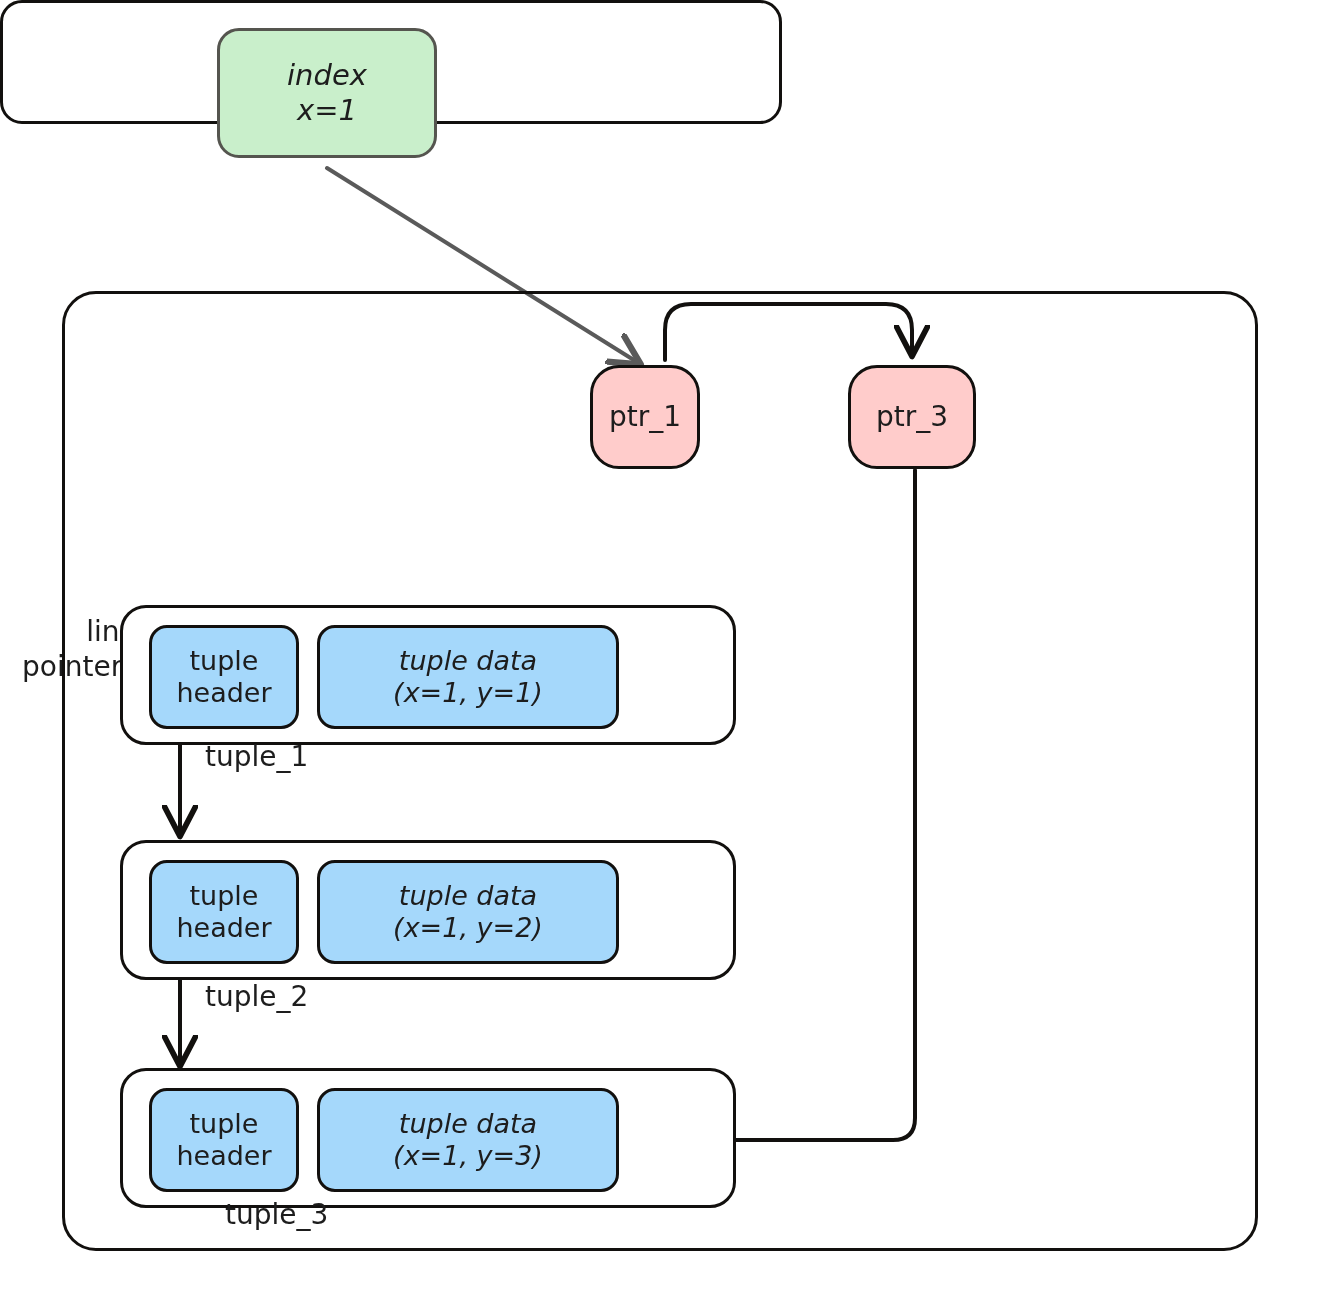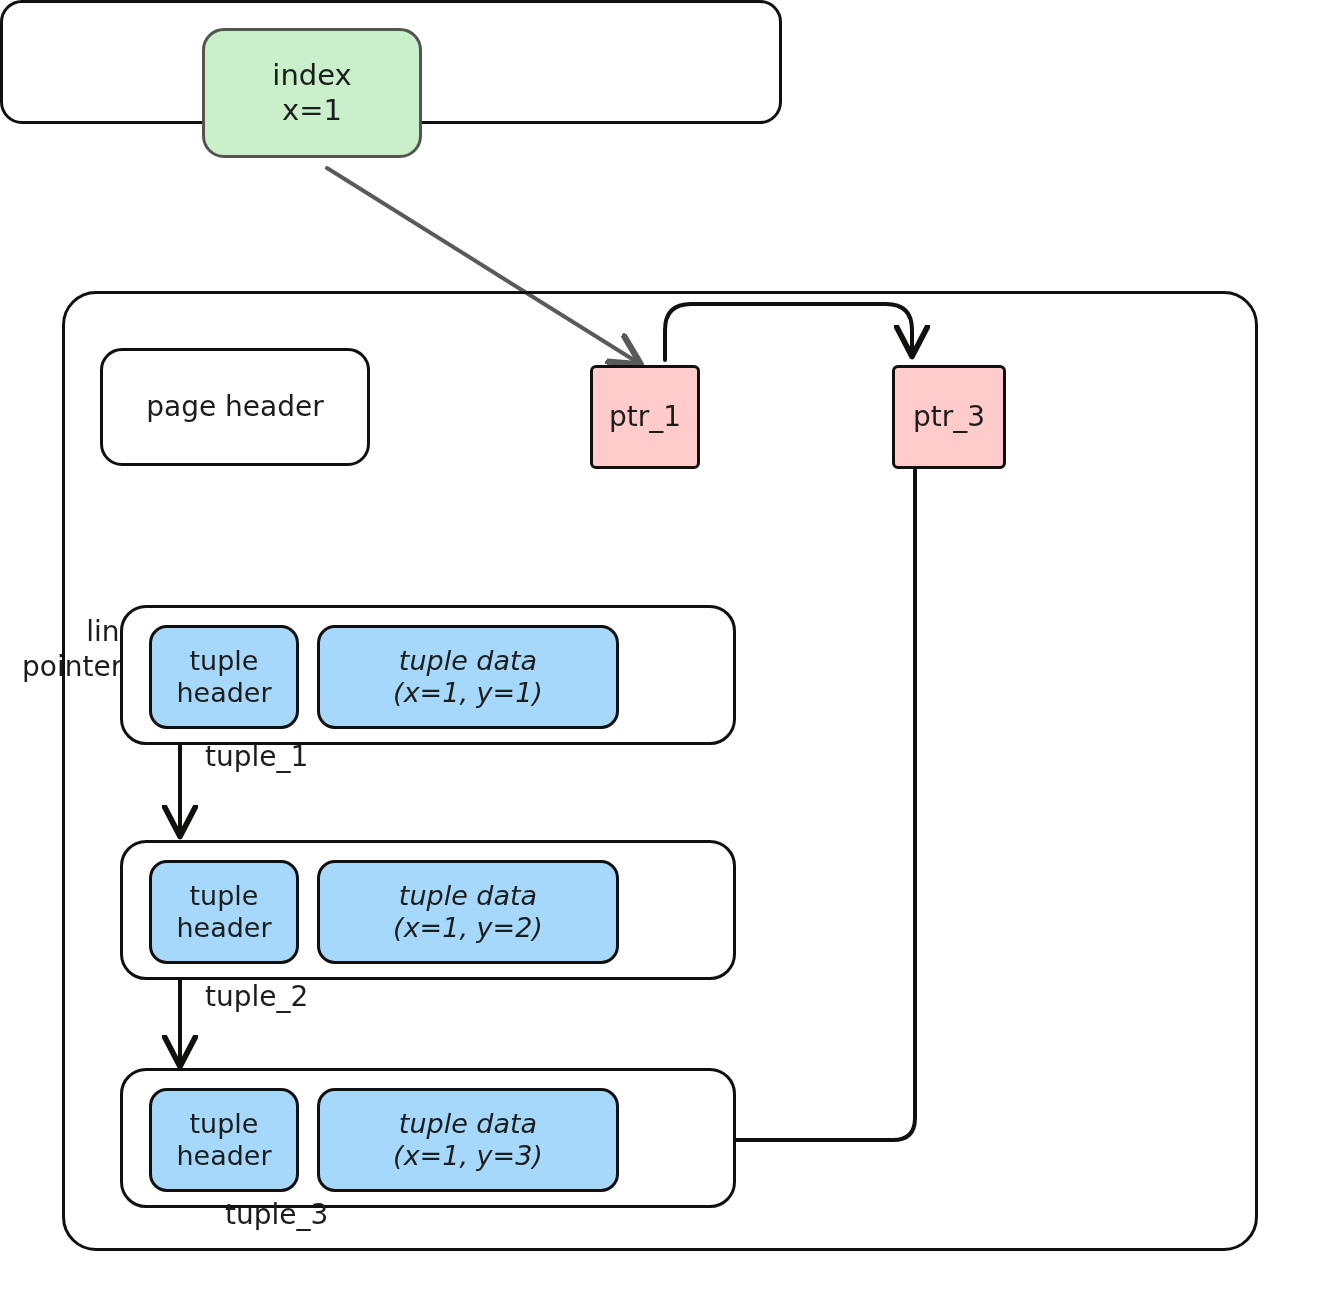--- a/index.html
+++ b/index.html
@@ -32,29 +32,30 @@
     align-items: center;
     justify-content: center;
     text-align: center;
     color: #1d1d1d;
     line-height: 1.22;
     white-space: pre-line;
   }
 
   
   #index-node {
-    left: 202px;
+    left: 217px;
     top: 28px;
     width: 220px;
     height: 130px;
     background: #c9efcb;
     border: 3px solid #55554f;
     border-radius: 22px;
     font-size: 29px;
     z-index: 6;
+    font-style: italic;
   }
 
   
   #page-container {
     left: 62px;
     top: 291px;
     width: 1196px;
     height: 960px;
     background: transparent;
     border: 3.5px solid #12100e;
@@ -96,28 +97,28 @@
     line-height: 1.25;
     text-align: right;
     white-space: pre-line;
     color: #1d1d1d;
   }
 
   
   .ptr-chip {
     background: #ffcccb;
     border: 3.5px solid #12100e;
-    border-radius: 6px;
+    border-radius: 29px;
     font-size: 28px;
     z-index: 5;
     height: 104px;
     top: 365px;
   }
   #ptr-1 { left: 590px; width: 110px; }
-  #ptr-3 { left: 892px; width: 114px; }
+  #ptr-3 { left: 848px; width: 128px; }
 
   
   .tuple-row {
     position: absolute;
     box-sizing: border-box;
     left: 120px;
     width: 616px;
     height: 140px;
     background: #ffffff;
     border: 3.5px solid #12100e;
@@ -215,21 +216,20 @@
     <g>
       <path d="M 180 958 L 180 1062" fill="none" stroke="#12100e" stroke-width="4" stroke-linecap="round" marker-end="url(#arrow-black)"></path>
     </g>
   </svg>
 
   <div class="node" id="index-node">index
 x=1</div>
 
   <div class="node" id="page-container"></div>
 
-  <div class="node" id="page-header-box">page header</div>
 
   <div id="line-pointers-box">
     <div id="line-pointers-label">line
 pointers</div>
   </div>
 
   <div class="node ptr-chip" id="ptr-1">ptr_1</div>
 
   <div class="node ptr-chip" id="ptr-3">ptr_3</div>
 

